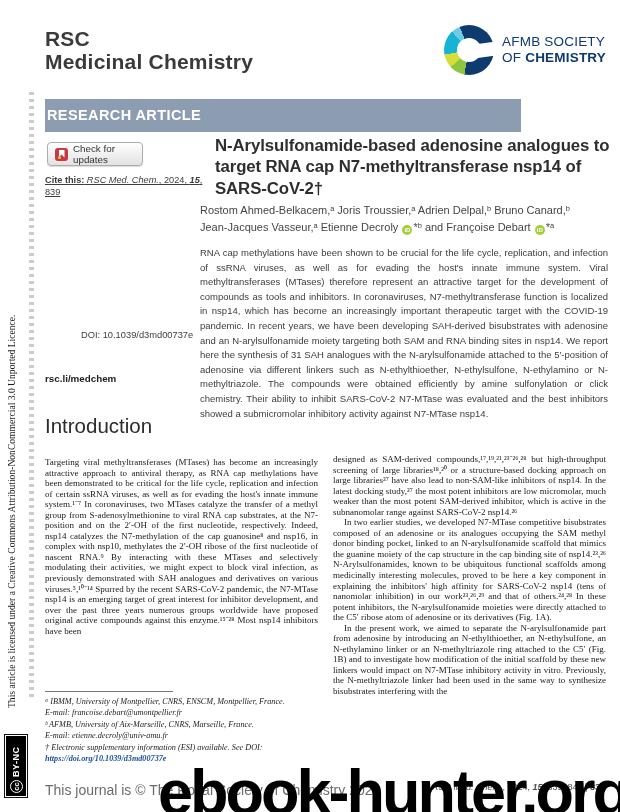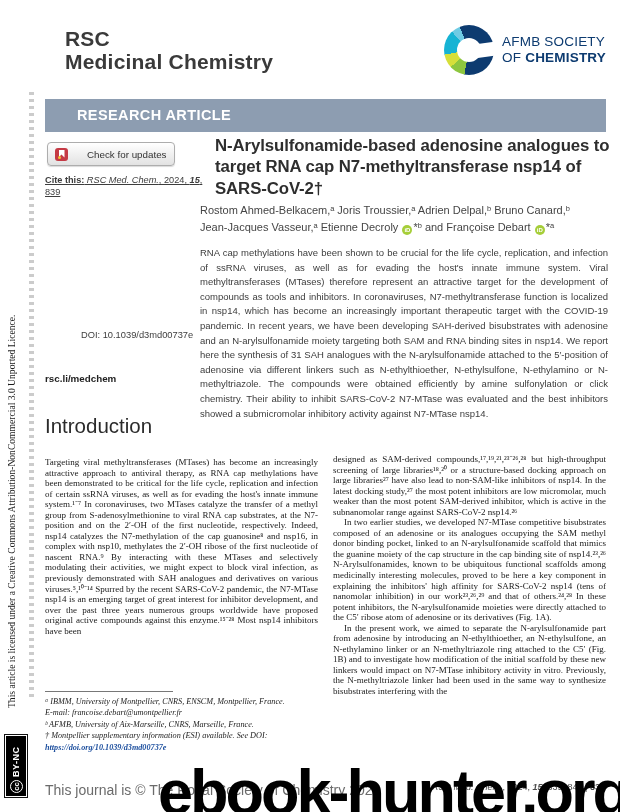--- a/index.html
+++ b/index.html
@@ -28,50 +28,50 @@
   }
   .cc-circle {
     width:13px; height:13px; border:1.4px solid #fff; border-radius:50%;
     color:#fff; font-size:7.5px; font-weight:bold; line-height:11px; text-align:center;
     flex:0 0 auto;
   }
   .cc-text { color:#fff; font-size:9px; font-weight:bold; letter-spacing:.5px; }
   
   .masthead {
     position:absolute; left:45px; top:27px;
-    font-size:21px; line-height:1.1; font-weight:600; color:#3a3a3a; letter-spacing:.2px;margin-left:20px;
+    font-size:21px; line-height:1.1; font-weight:600; color:#3a3a3a; letter-spacing:.2px;
   }
   .rsc-logo { position:absolute; right:14px; top:25px; display:flex; align-items:center; gap:8px; }
   .rsc-c {
     position:relative; width:50px; height:50px; border-radius:50%;
     background:conic-gradient(from 0deg,
       #0d3b70 0 26%, #0d3b70 26% 53%, #8dc63f 53% 63%, #d6df3a 63% 72%,
       #16b3d4 72% 88%, #6fcbe4 88% 94%, #0d3b70 94% 100%);
   }
   .rsc-c::before { 
     content:""; position:absolute; left:13px; top:13px; width:24px; height:24px;
     background:#fff; border-radius:50%;
   }
   .rsc-c::after { 
     content:""; position:absolute; right:-2px; top:18px; width:22px; height:14px;
     background:#fff; transform:skewY(-8deg);
   }
   .rsc-name { font-size:13.5px; line-height:1.15; color:#0d3b70; letter-spacing:.2px; }
   .rsc-name .bold { font-weight:bold; }
   
   .banner {
-    position:absolute; left:45px; top:99px; width:561px; height:33px;
+    position:absolute; left:45px; top:99px; width:476px; height:33px;
     background:#8d9db1; color:#fff; font-weight:bold; font-size:14.5px;
-    letter-spacing:.4px; line-height:33px; padding-left:32px;
+    letter-spacing:.4px; line-height:33px; padding-left:2px;
   }
   
   .check-btn {
-    position:absolute; left:47px; top:142px; width:128px; height:24px;
+    position:absolute; left:47px; top:142px; width:96px; height:24px;
     background:linear-gradient(#ffffff,#e2e2e2); border:1px solid #adadad; border-radius:4px;
-    display:flex; align-items:center; gap:19px; padding:0 7px;
+    display:flex; align-items:center; gap:5px; padding:0 7px;
     font-size:9.8px; color:#333; box-shadow:0 1px 1px rgba(0,0,0,.15);
   }
   .crossmark {
     position:relative; width:13px; height:13px; background:#c53a45; border-radius:3px; flex:0 0 auto;
   }
   .crossmark::before {
     content:""; position:absolute; left:3.5px; top:2px; width:6px; height:8px; background:#fff;
     clip-path:polygon(0 0,100% 0,100% 100%,50% 62%,0 100%);
   }
   .crossmark::after {
@@ -175,21 +175,22 @@
   <div class="col col-right">
     <p>designed as SAM-derived compounds,¹⁷,¹⁹,²¹,²³⁻²⁶,²⁸ but high-throughput screening of large libraries¹⁸,²⁰ or a structure-based docking approach on large libraries²⁷ have also lead to non-SAM-like inhibitors of nsp14. In the latest docking study,²⁷ the most potent inhibitors are low micromolar, much weaker than the most potent SAM-derived inhibitor, which is active in the subnanomolar range against SARS-CoV-2 nsp14.²⁶</p>
     <p class="indent">In two earlier studies, we developed N7-MTase competitive bisubstrates composed of an adenosine or its analogues occupying the SAM methyl donor binding pocket, linked to an N-arylsulfonamide scaffold that mimics the guanine moiety of the cap structure in the cap binding site of nsp14.²³,²⁶ N-Arylsulfonamides, known to be ubiquitous functional scaffolds among medicinally interesting molecules, proved to be here a key component in explaining the inhibitors' high affinity for SARS-CoV-2 nsp14 (tens of nanomolar inhibition) in our work²³,²⁶,²⁹ and that of others.²⁴,²⁸ In these potent inhibitors, the N-arylsulfonamide moieties were directly attached to the C5′ ribose atom of adenosine or its derivatives (Fig. 1A).</p>
     <p class="indent">In the present work, we aimed to separate the N-arylsulfonamide part from adenosine by introducing an N-ethylthioether, an N-ethylsulfone, an N-ethylamino linker or an N-methyltriazole ring attached to the C5′ (Fig. 1B) and to investigate how modification of the initial scaffold by these new linkers would impact on N7-MTase inhibitory activity in vitro. Previously, the N-methyltriazole linker had been used in the same way to synthesize bisubstrates interfering with the</p>
   </div>
 
   <div class="footnotes">
     <div>ᵃ IBMM, University of Montpellier, CNRS, ENSCM, Montpellier, France.</div>
     <div>E-mail: francoise.debart@umontpellier.fr</div>
     <div>ᵇ AFMB, University of Aix-Marseille, CNRS, Marseille, France.</div>
-    <div><span>† Montpellier supplementary information (ESI) available. See DOI: </span><span class="link">https://doi.org/10.1039/d3md00737e</span></div>
+    <div>E-mail: etienne.decroly@univ-amu.fr</div>
+    <div><span>† Electronic supplementary information (ESI) available. See DOI: </span><span class="link">https://doi.org/10.1039/d3md00737e</span></div>
   </div>
 
   <div class="footer-left">This journal is © The Royal Society of Chemistry 2024</div>
   <div class="footer-right">
     <span class="i">RSC Med. Chem.</span><span>, 2024, </span><span class="b i">15</span><span>, 839–847 | </span><span class="b">839</span>
   </div>
 
   <div class="watermark">ebook-hunter.org</div>
 
 </div>

